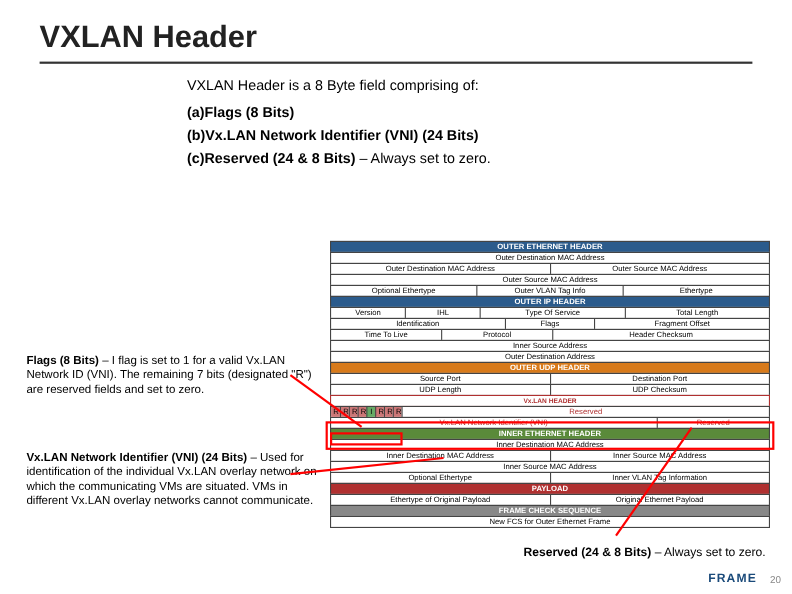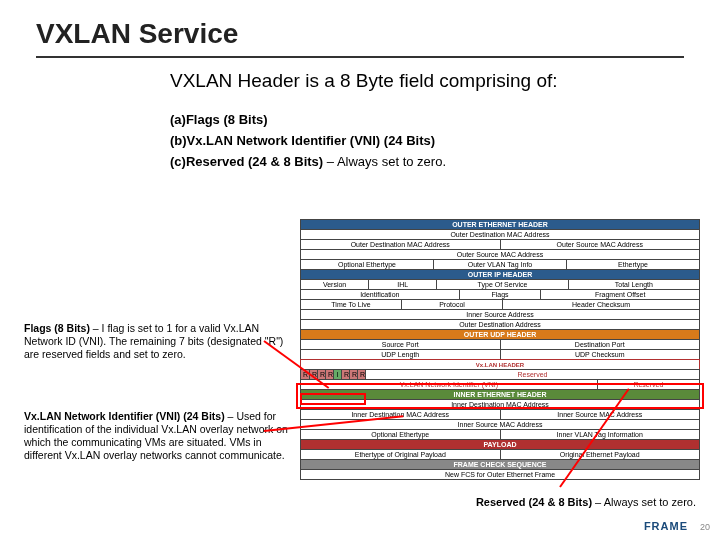--- a/index.html
+++ b/index.html
@@ -1,19 +1,19 @@
 <!DOCTYPE html>
 <html><head>
 <meta charset="utf-8">
 <style>
   * { box-sizing: border-box; margin: 0; padding: 0; }
   body { width: 720px; height: 540px; font-family: Arial, sans-serif; background: #fff; position: relative; overflow: hidden; }
   .title { font-size: 28px; font-weight: bold; color: #222; padding: 18px 0 6px 36px; }
   .title-rule { border-top: 2px solid #333; margin: 0 36px 12px 36px; }
-  .intro { font-size: 19px; padding-left: 170px; margin-bottom: 20px; }
+  .intro { font-size: 13px; padding-left: 170px; margin-bottom: 9px; }
   .bullet { font-size: 13px; padding-left: 170px; margin-bottom: 6px; }
   .bullet .tag { font-weight: bold; }
   .diagram { position: absolute; top: 220px; left: 300px; width: 400px; font-size: 7px; }
   .hdr-row { display: flex; border: 1px solid #444; background: #fff; margin-top: -1px; }
   .hdr-row > div { border-left: 1px solid #444; padding: 1px 2px; text-align: center; overflow: hidden; white-space: nowrap; }
   .hdr-row > div:first-child { border-left: none; }
   .sec { color: #fff; font-weight: bold; text-align: center; padding: 1px 0; font-size: 7px; border: 1px solid #444; margin-top: -1px; }
   .sec.blue { background: #2b5b8c; }
   .sec.orange { background: #d87a1a; }
   .sec.green { background: #5a8a3a; }
@@ -27,21 +27,21 @@
   .note b { font-weight: bold; }
   .pointer { position: absolute; background: red; height: 2px; transform-origin: left center; }
   .footer-note { position: absolute; bottom: 32px; right: 24px; font-size: 11px; }
   .logo { position: absolute; bottom: 8px; right: 32px; font-size: 11px; font-weight: bold; letter-spacing: 1px; color: #1a4a7a; }
   .pagenum { position: absolute; bottom: 8px; right: 10px; font-size: 9px; color: #888; }
   .vxlan-label { color: #b03030; font-size: 6px; }
 </style>
 </head>
 <body>
 
-<div class="title">VXLAN Service</div>
+<div class="title">VXLAN Header</div>
 <div class="title-rule"></div>
 
 <div class="intro">VXLAN Header is a  8 Byte field comprising of:</div>
 <div class="bullet"><span class="tag">(a)</span><span class="tag">Flags (8 Bits)</span></div>
 <div class="bullet"><span class="tag">(b)</span><span class="tag">Vx.LAN Network Identifier (VNI) (24 Bits)</span></div>
 <div class="bullet"><span class="tag">(c)</span><span class="tag">Reserved (24 &amp; 8 Bits)</span><span> – Always set to zero.</span></div>
 
 <div class="note" style="top:322px; left:24px;">
   <b>Flags (8 Bits)</b><span> – I flag is set to 1 for a valid Vx.LAN Network ID (VNI). The remaining 7 bits (designated "R") are reserved fields and set to zero.</span>
 </div>

